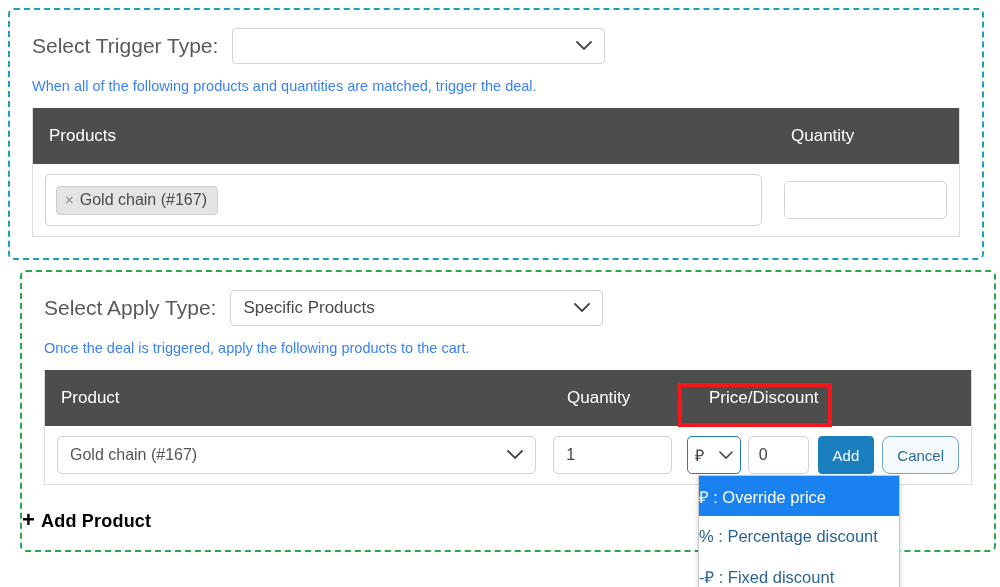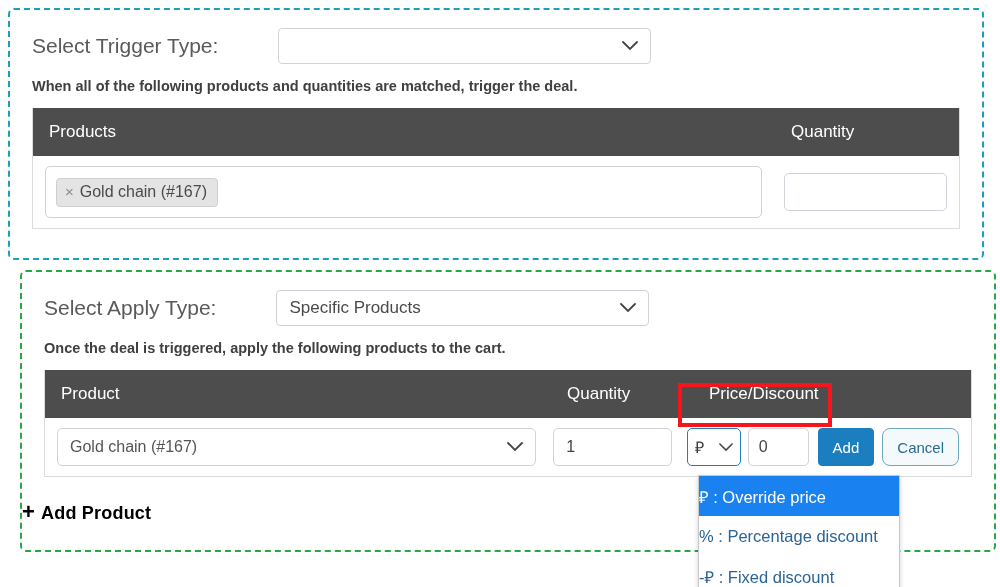--- a/index.html
+++ b/index.html
@@ -23,21 +23,21 @@
     border: 2px dashed #17a2b8;
   }
   .section.apply {
     left: 20px; top: 270px; width: 976px; height: 282px;
     border: 2px dashed #28a745;
   }
 
   
   .type-row {
     display: flex; align-items: center;
-    padding-left: 22px; padding-top: 18px; gap: 46px;
+    padding-left: 22px; padding-top: 18px;
   }
   .type-label {
     font-size: 21px; color: #5a5a5a; font-weight: 400;
     white-space: nowrap;
   }
   .type-select {
     margin-left: 14px;
     height: 36px;
     border: 1px solid #ced4da;
     border-radius: 4px;
@@ -49,39 +49,38 @@
     color: #4a4a4a;
   }
   .type-select .caret {
     position: absolute; right: 12px; top: 50%;
     transform: translateY(-50%);
   }
   #trigger-type-select { width: 373px; }
   #apply-type-select  { width: 373px; }
 
   .helper-text {
-    font-size: 14.5px; color: #404040;
+    font-size: 14.5px; color: #3b82f6;
     padding-left: 22px;
     margin-top: 14px;
-    font-weight: bold;
   }
 
   
   .tbl {
     margin: 14px 22px 0 22px;
     border: 1px solid #dcdcdc;
     border-top: none;
     background: #fff;
   }
   .thead {
     background: #4d4d4d;
     color: #ffffff;
     display: flex;
     align-items: center;
-    height: 48px;
+    height: 56px;
     font-size: 17px;
     position: relative;
   }
   .thead .th { padding-left: 16px; }
 
   .tbody-row {
     display: flex;
     align-items: center;
     padding: 10px 12px;
     gap: 0;

